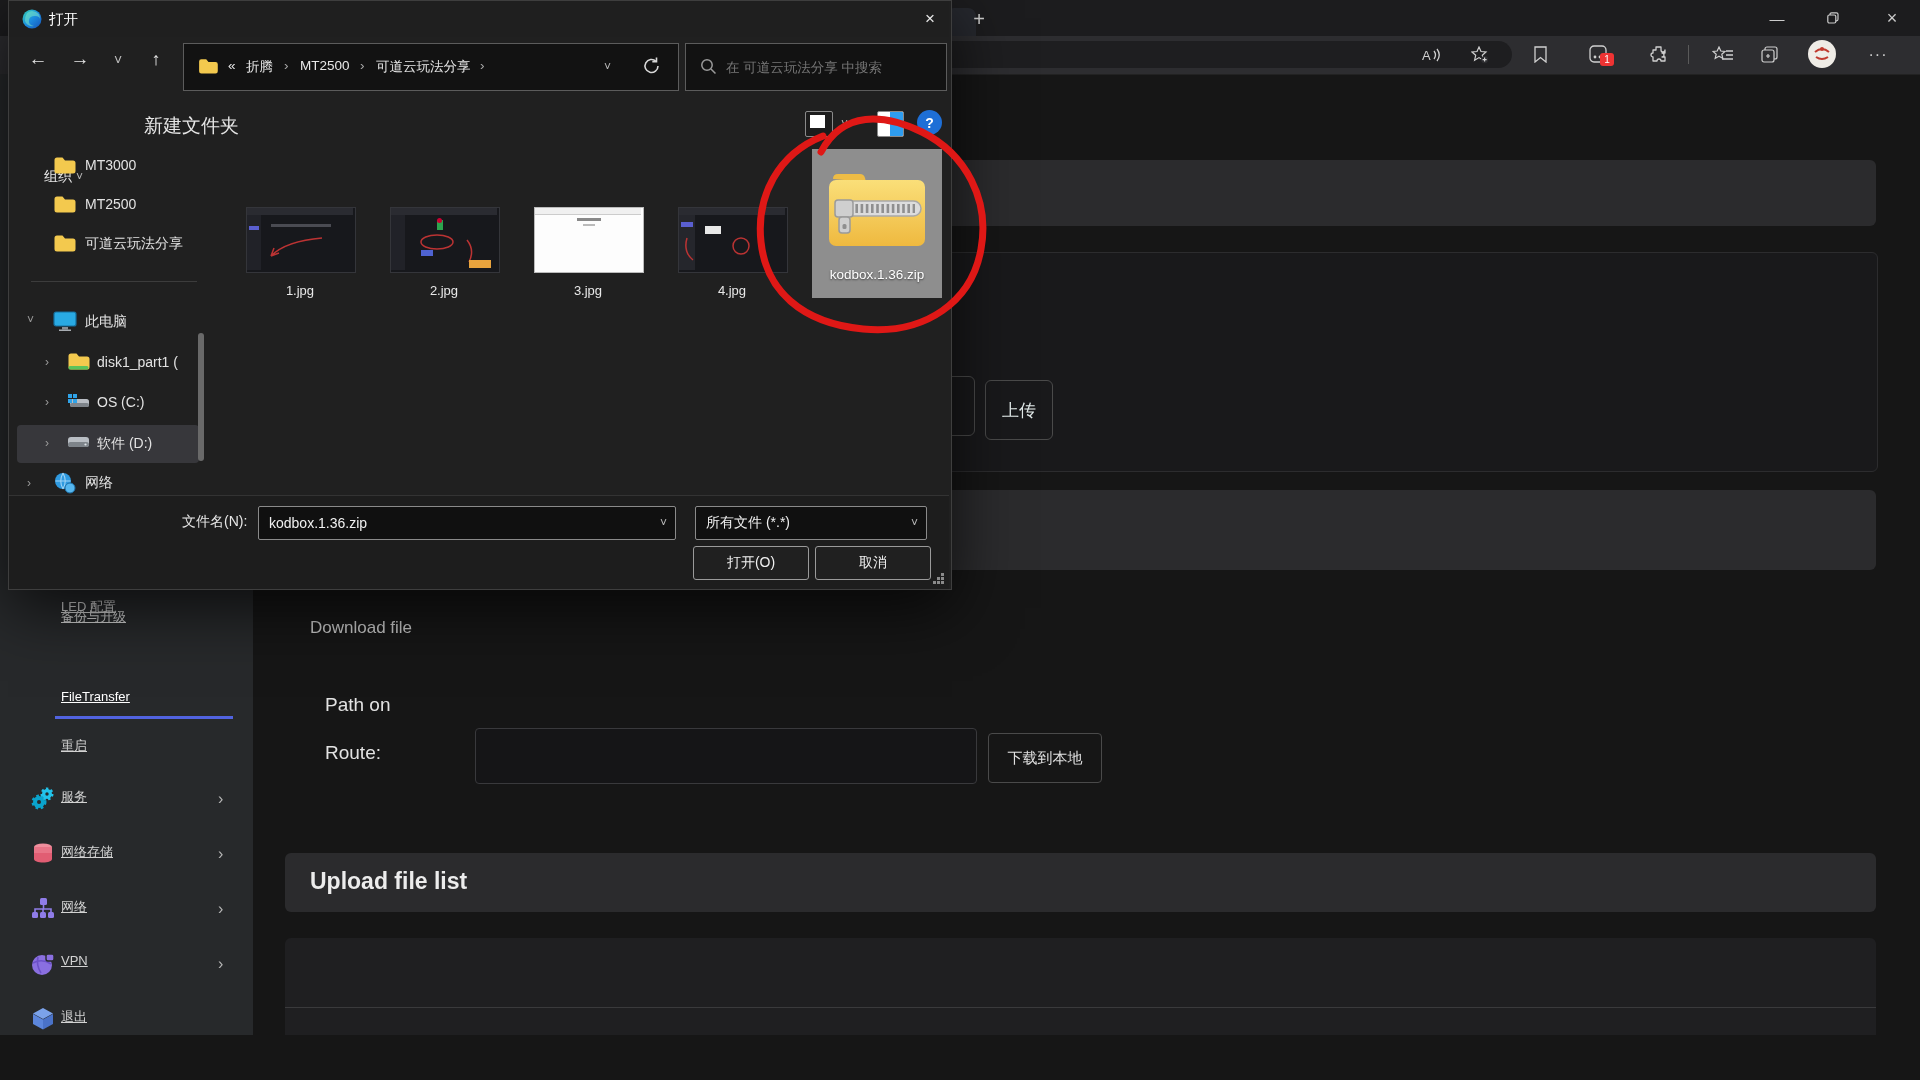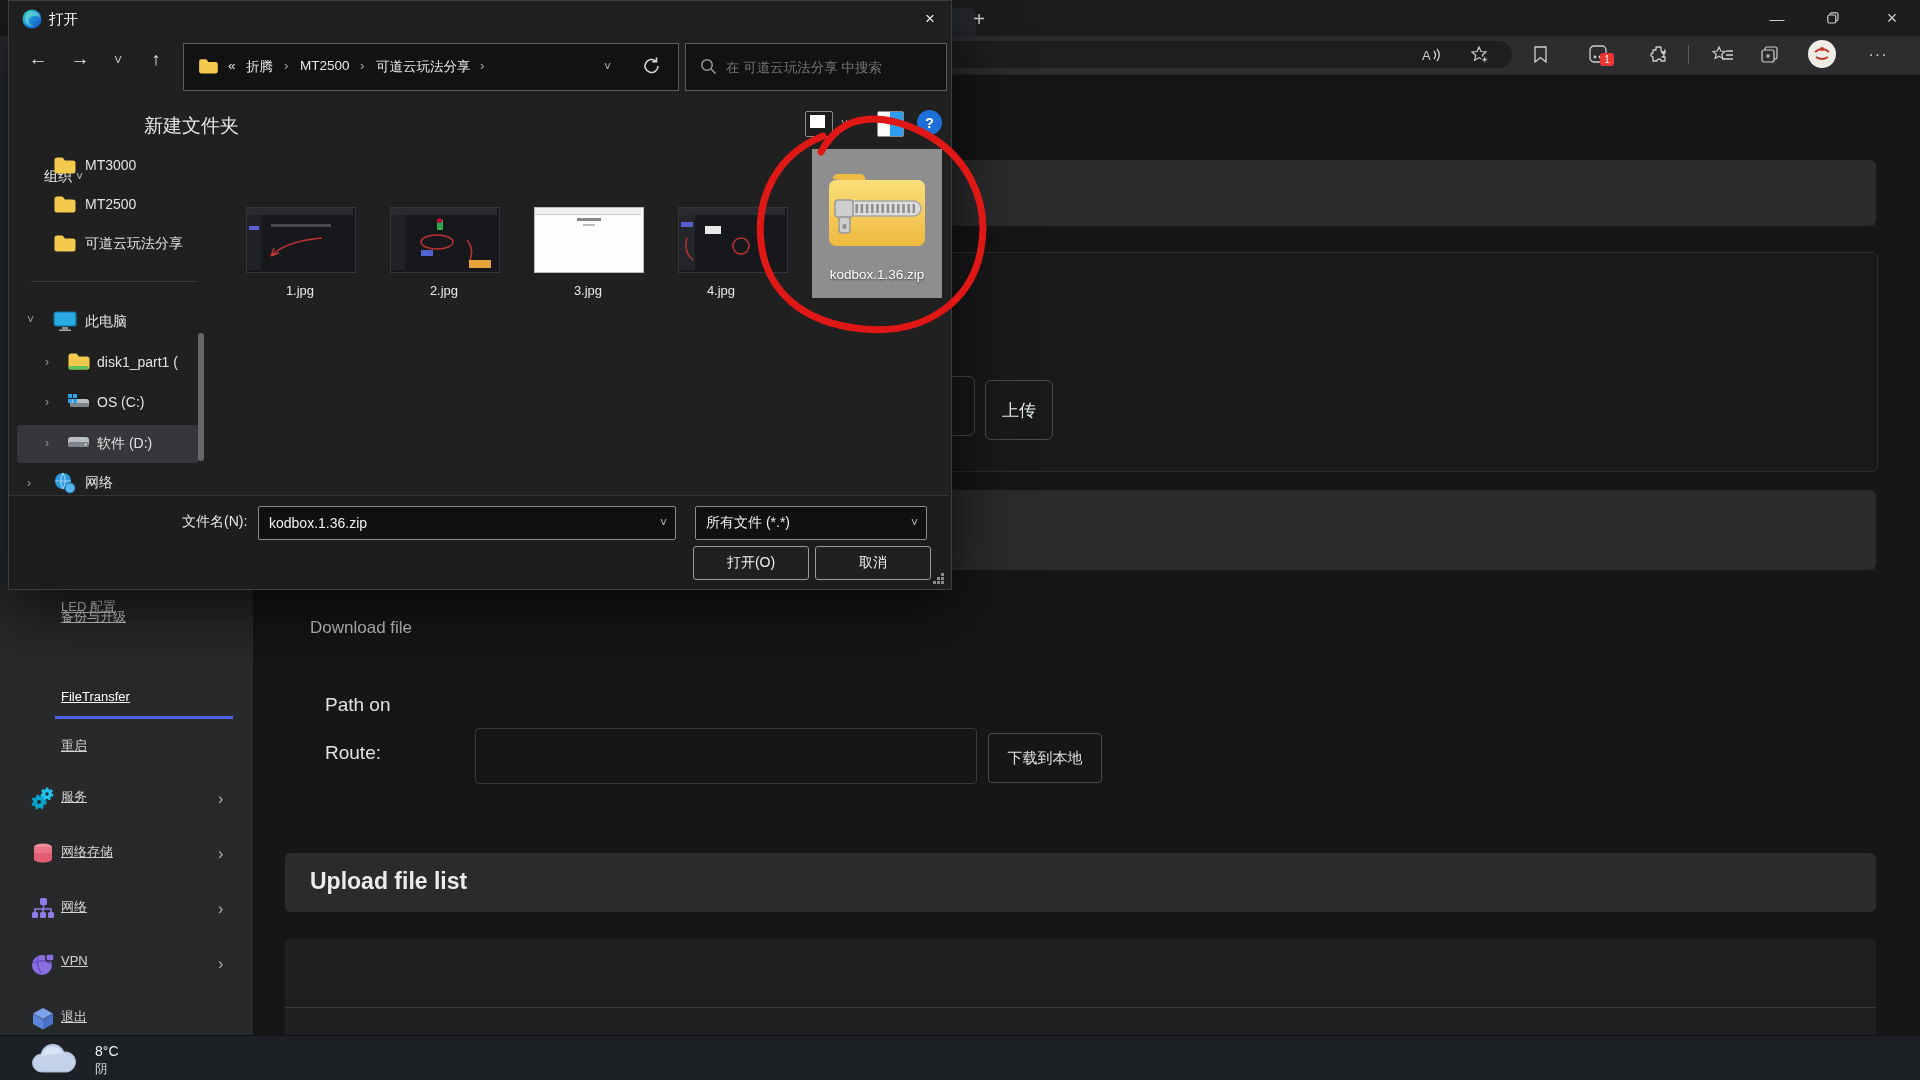--- a/index.html
+++ b/index.html
@@ -353,21 +353,21 @@
       <div class="abs" style="left:459px;top:64px;width:108px;height:64px;background:#17181c;border:1px solid #34353a;">
         <div class="abs" style="left:0;top:0;width:106px;height:7px;background:#2a2b31;"></div>
         <div class="abs" style="left:0;top:7px;width:16px;height:55px;background:#25262c;"></div>
         <div class="abs" style="left:2px;top:14px;width:12px;height:5px;background:#5a5fd0;"></div>
         <div class="abs" style="left:26px;top:18px;width:16px;height:8px;background:#e8e8e8;"></div>
         <svg class="abs" style="left:4px;top:26px;" width="90" height="32">
             <path d="M4 4 q-4 14 6 22" stroke="#b33" stroke-width="1.5" fill="none"></path>
             <circle cx="58" cy="12" r="8" stroke="#b33" stroke-width="1.5" fill="none"></circle>
           </svg>
       </div>
-      <div class="abs filelbl" style="left:448px;top:140px;width:108px;">4.jpg</div>
+      <div class="abs filelbl" style="left:459px;top:140px;width:108px;">4.jpg</div>
 
       <div class="abs" style="left:593px;top:6px;width:130px;height:149px;background:#8e8e8e;">
         <div class="abs" style="left:13px;top:18px;">
           <svg width="104" height="86" viewBox="0 0 104 86">
             <defs>
                 <linearGradient id="zf" x1="0" y1="0" x2="0" y2="1">
                   <stop offset="0" stop-color="#fadf79"></stop>
                   <stop offset="1" stop-color="#efb93f"></stop>
                 </linearGradient>
               </defs>
@@ -407,25 +407,14 @@
             <rect x="8" y="8" width="3" height="3"></rect>
           </g>
         </svg>
     </div>
   </div>
 
   <svg class="abs" style="left:0;top:0;z-index:60;pointer-events:none;" width="1920" height="1080">
     <path d="M823 136 C 778 154, 756 196, 761 242 C 766 290, 801 323, 863 329 C 926 335, 972 301, 981 249 C 990 200, 966 154, 922 132 C 884 114, 843 110, 821 152" stroke="#df1816" stroke-width="7" fill="none" stroke-linecap="round"></path>
   </svg>
 
-  <div id="taskbar" class="abs">
-    <div class="abs" style="left:28px;top:6px;">
-      <svg width="52" height="34" viewBox="0 0 52 34">
-          <path d="M14 30 a9 9 0 0 1 -1-18 a12 12 0 0 1 23-2 a8 8 0 0 1 3 20 z" fill="#c3d2e8" stroke="#9fb4d0" stroke-width="1"></path>
-          <path d="M13 14 a12 12 0 0 1 22-3" fill="#dde8f6" opacity=".8"></path>
-        </svg>
-    </div>
-    <div class="abs" style="left:95px;top:7px;font-size:14px;color:#f2f2f2;">8°C</div>
-    <div class="abs" style="left:95px;top:25px;font-size:12.5px;color:#cfcfcf;">阴</div>
-
-  </div>
 
 </div>
 
 </body></html>

